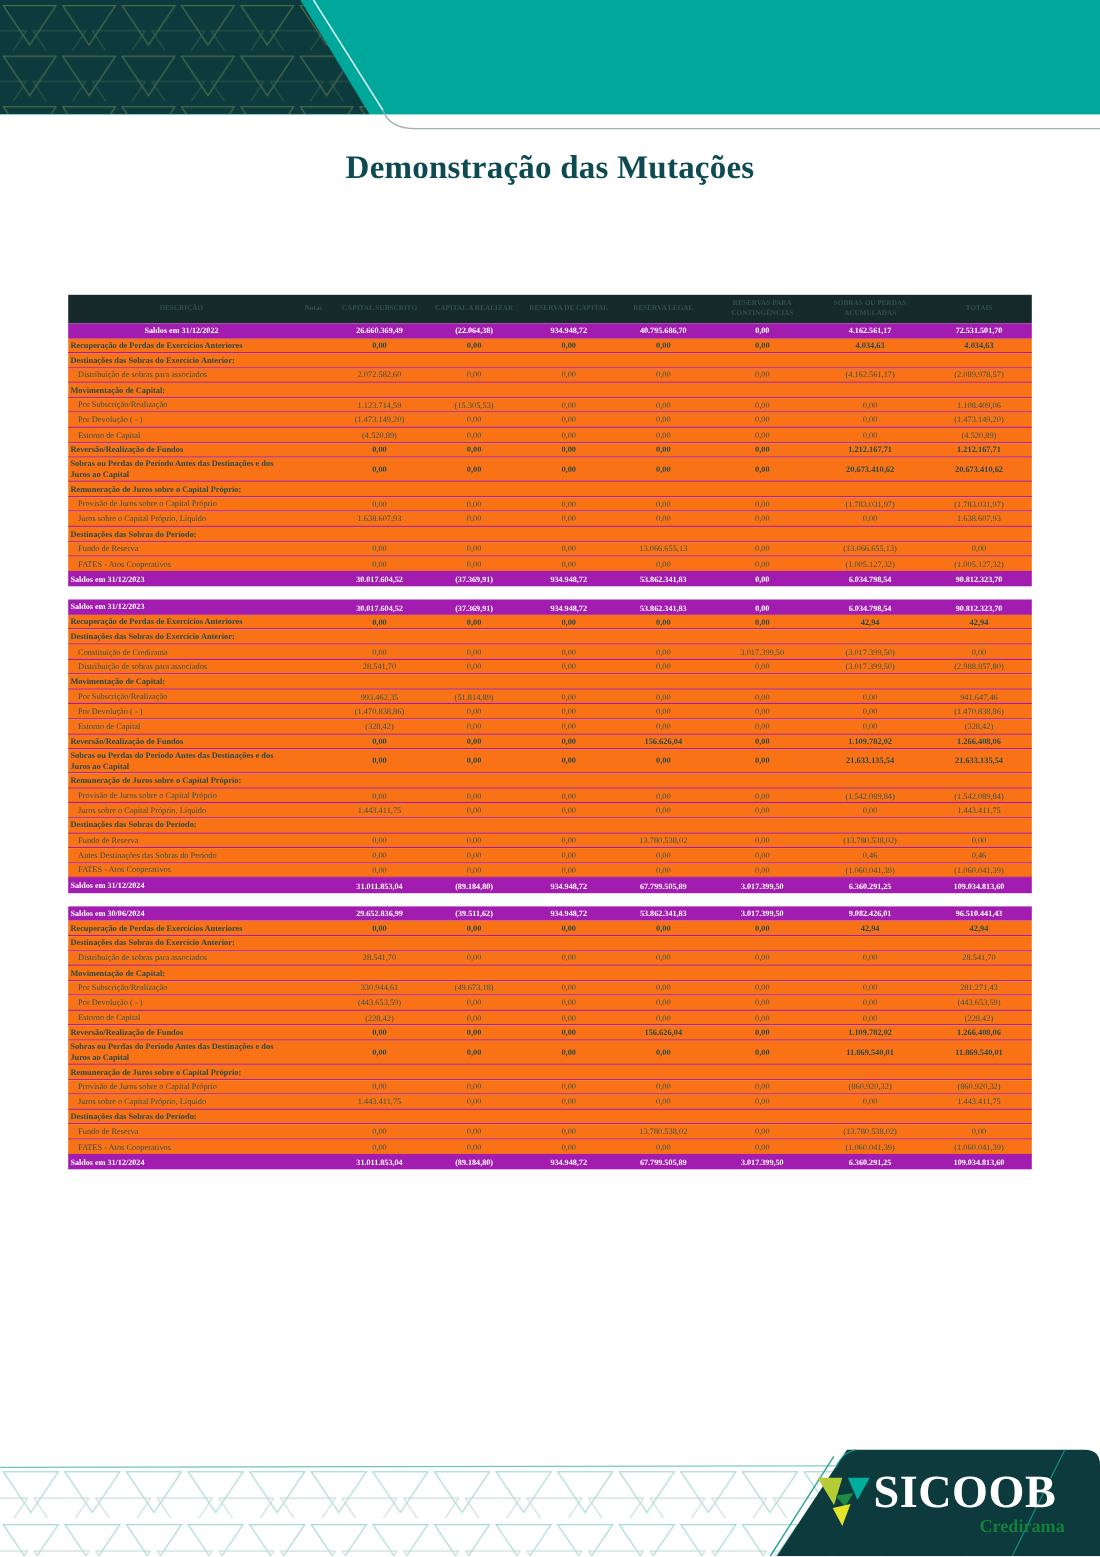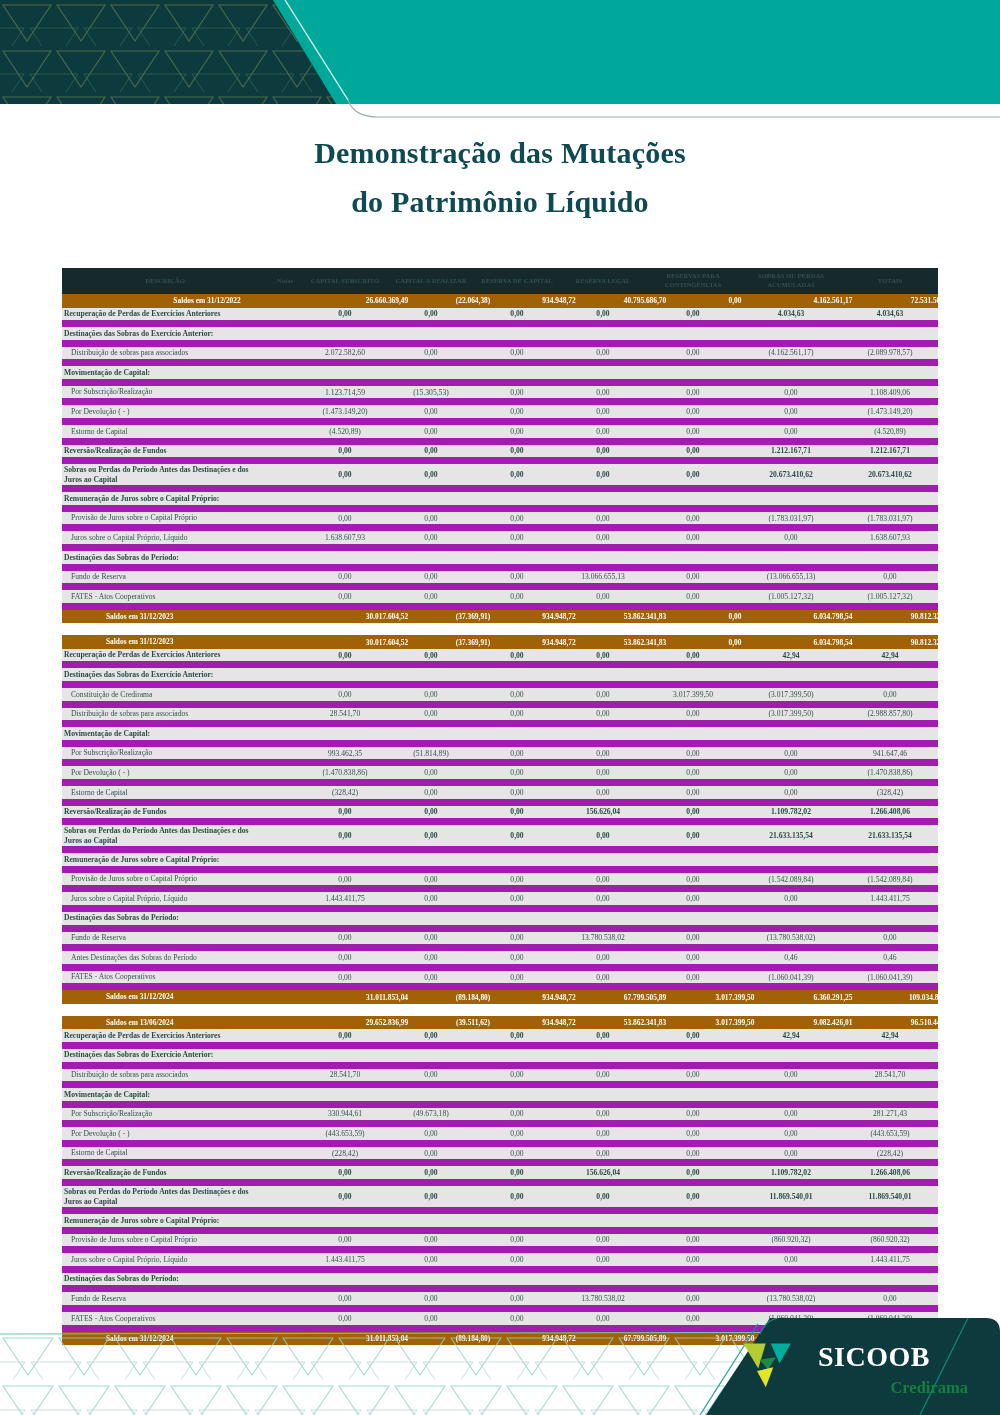--- a/index.html
+++ b/index.html
@@ -20,35 +20,35 @@
   
   .tablewrap{position:absolute;left:62px;top:268px;width:876px;}
   .trow{display:grid;grid-template-columns:206px 34px 86px 86px 86px 86px 94px 102px 96px;
         align-items:center;}
   .thead{background:#16292b;color:#ffffff;min-height:26px;}
   .thead .c{font-size:6.6px;font-weight:bold;text-align:center;line-height:1.35;padding:2px 1px;}
   .thead .c:first-child{text-align:center;}
   .c{font-size:7.6px;color:#33514f;padding:0 2px;}
   .num{text-align:center;white-space:nowrap;}
   .lbl{text-align:left;line-height:1.25;}
-  .r-item,.r-bold,.r-bold2,.r-group{min-height:12.6px;border-bottom:7px solid #a21caf;background:#e5e5e5;}
+  .r-item,.r-bold,.r-bold2,.r-group{min-height:12.6px;border-bottom:1px solid #a21caf;background:#f97316;}
   .r-bold .c,.r-bold2 .c,.r-group .c{font-weight:bold;color:#2c4a48;}
   .r-bold2{min-height:21px;}
   .r-item .lbl{padding-left:9px;}
-  .r-teal{background:#a16207;min-height:13.5px;border-bottom:none;padding-left:42px;}
+  .r-teal{background:#a21caf;min-height:13.5px;border-bottom:none;}
   .r-teal .c{color:#ffffff;font-weight:bold;font-size:7.4px;}
   .r-center .lbl{text-align:center;}
   .sec{margin-bottom:12px;}
 
   
   .footer-pattern{position:absolute;left:0;top:1332px;width:1000px;height:83px;}
   .footer-card{position:absolute;left:0;top:1290px;width:1000px;height:125px;pointer-events:none;}
   .brandbox{position:absolute;right:28px;top:1338px;width:230px;height:64px;}
-  .brand-name{position:absolute;left:52px;top:0;color:#ffffff;font-weight:bold;font-size:28px;
-              letter-spacing:.5px;line-height:38px;margin-left:24px;}
+  .brand-name{position:absolute;left:52px;top:0;color:#ffffff;font-weight:bold;font-size:42px;
+              letter-spacing:.5px;line-height:38px;}
   .brand-sub{position:absolute;right:4px;top:40px;color:#15803d;font-weight:bold;font-size:16.5px;}
   .brand-mark{position:absolute;left:0;top:2px;width:50px;height:52px;}
 </style>
 </head>
 <body>
 
 <div class="page">
 
   <div class="banner">
     <div class="banner-dark">
@@ -65,21 +65,20 @@
       </svg>
     </div>
     <svg class="banner-lines">
       <path d="M285,0 L348,100" fill="none" stroke="#ffffff" stroke-width="1.4" opacity="0.85"></path>
       <path d="M348,100 Q354,117 378,117 L1000,117" fill="none" stroke="#9fb0ae" stroke-width="1.2"></path>
     </svg>
   </div>
 
   <div class="title">
     <div>Demonstração das Mutações</div>
-    <div>do Patrimônio Líquido</div>
   </div>
 
   <div class="tablewrap">
       <div class="trow thead">
         <div class="c">DESCRIÇÃO</div>
         <div class="c">Notas</div>
         <div class="c">CAPITAL SUBSCRITO</div>
         <div class="c">CAPITAL A REALIZAR</div>
         <div class="c">RESERVA DE CAPITAL</div>
         <div class="c">RESERVA LEGAL</div>
@@ -482,21 +481,21 @@
           <div class="c num">(89.184,80)</div>
           <div class="c num">934.948,72</div>
           <div class="c num">67.799.505,89</div>
           <div class="c num">3.017.399,50</div>
           <div class="c num">6.360.291,25</div>
           <div class="c num">109.034.813,60</div>
         </div>
       </div>
       <div class="sec">
         <div class="trow r-teal">
-          <div class="c lbl">Saldos em 13/06/2024</div>
+          <div class="c lbl">Saldos em 30/06/2024</div>
           <div class="c num"></div>
           <div class="c num">29.652.836,99</div>
           <div class="c num">(39.511,62)</div>
           <div class="c num">934.948,72</div>
           <div class="c num">53.862.341,83</div>
           <div class="c num">3.017.399,50</div>
           <div class="c num">9.082.426,01</div>
           <div class="c num">96.510.441,43</div>
         </div>
         <div class="trow r-bold">

